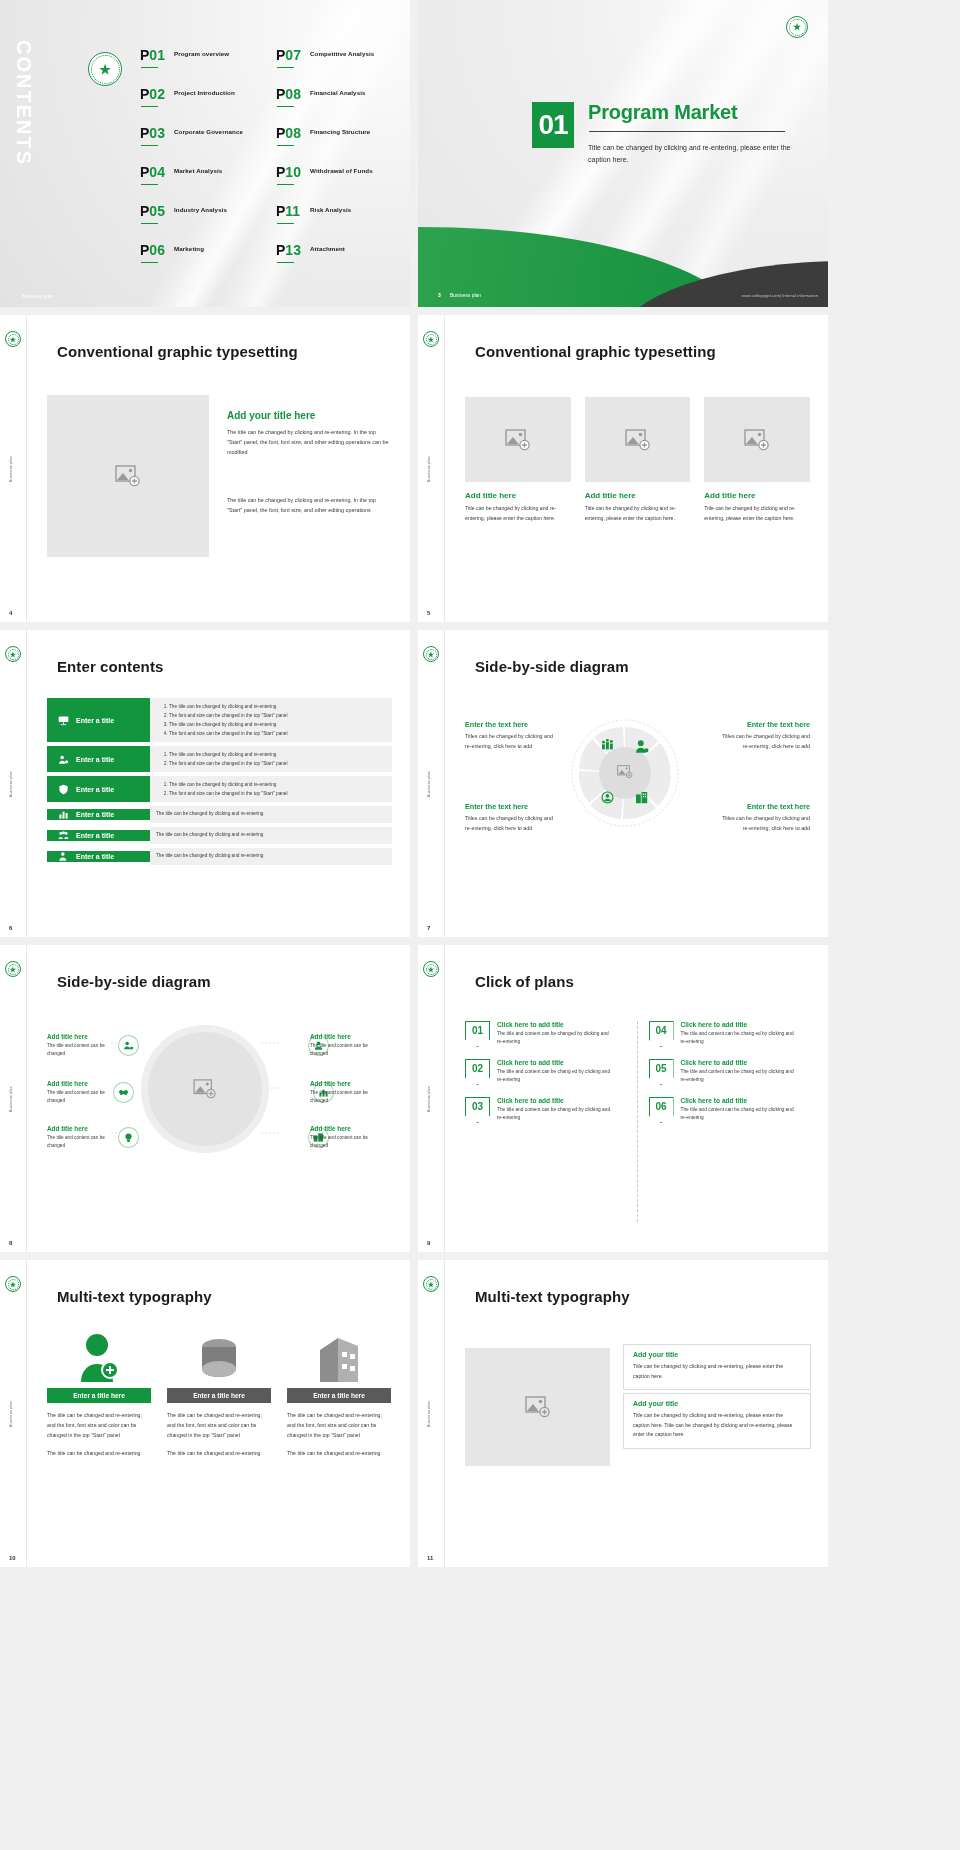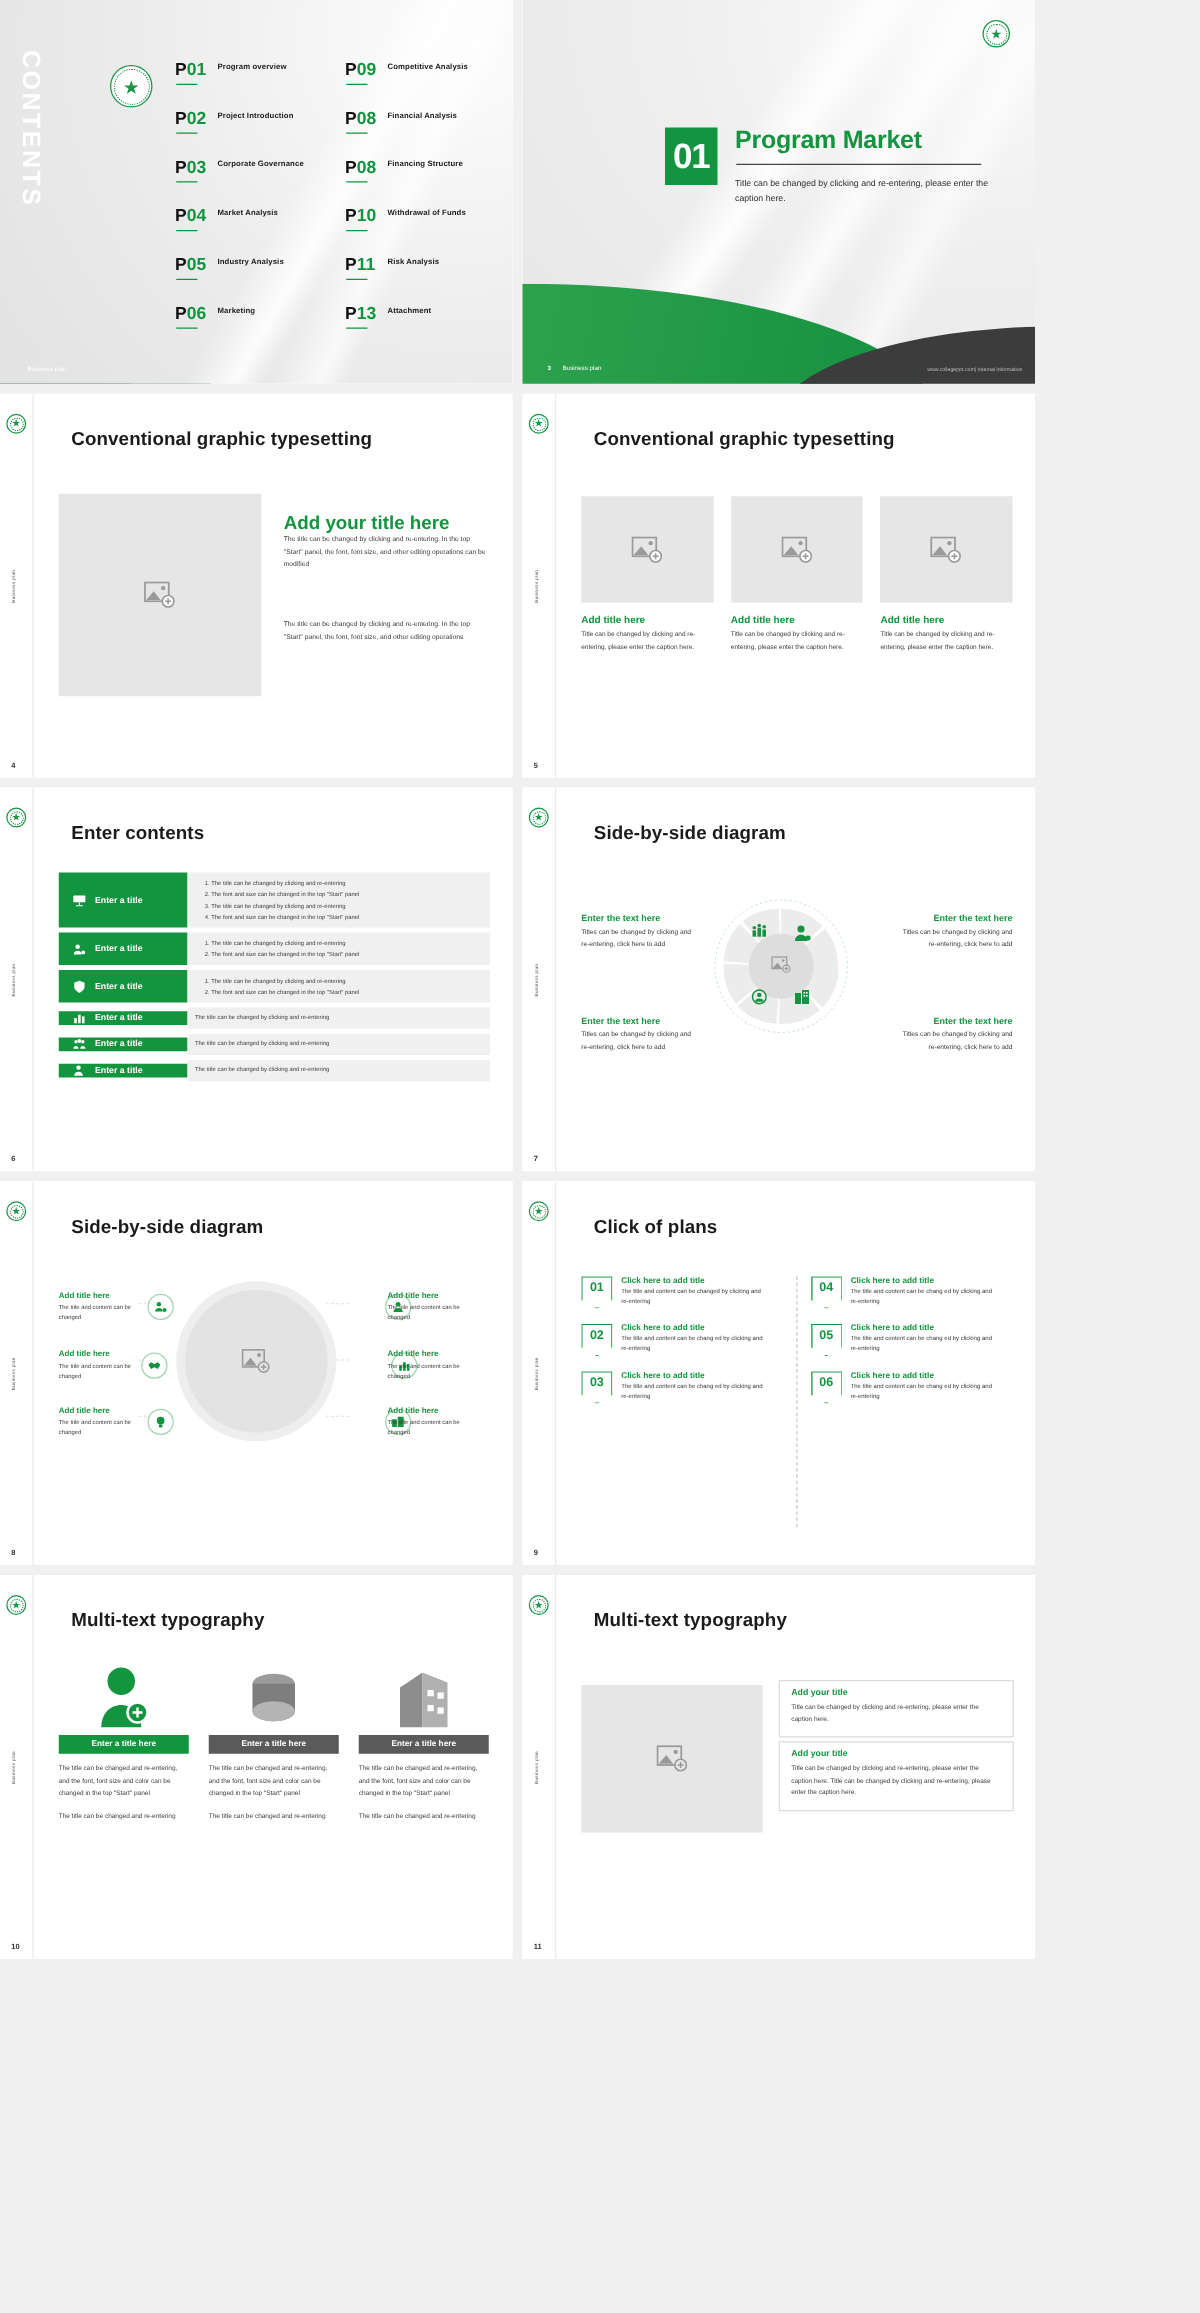--- a/index.html
+++ b/index.html
@@ -194,21 +194,21 @@
   }
 
   
   .imgph { background: #e6e6e6; display: flex; align-items: center; justify-content: center; }
   .imgicon { width: 26px; height: 22px; }
 
   
   .s4 .bigimg { position: absolute; left: 47px; top: 80px; width: 162px; height: 162px; }
   .s4 .r-title {
     position: absolute; left: 227px; top: 95px;
-    font-size: 15px; font-weight: bold; color: #13943f; text-align: center;
+    font-size: 10px; font-weight: bold; color: #13943f; text-align: center;
   }
   .s4 .r-p {
     position: absolute; left: 227px; width: 165px;
     font-size: 5.4px; color: #3a3a3a; line-height: 1.85;
   }
   .s4 .r-p1 { top: 112px; }
   .s4 .r-p2 { top: 180px; }
 
   
   .s5 .cols {
@@ -237,21 +237,21 @@
   .s6 .body p { font-size: 4.7px; color: #3a3a3a; line-height: 1.9; }
   .s6 .h4 { height: 44px; }
   .s6 .h2 { height: 26px; }
   .s6 .h1 { height: 17px; align-items: center; display: flex; }
 
   
   .s7 .wheel {
     position: absolute; left: 152px; top: 88px; width: 110px; height: 110px;
   }
   .s7 .txtblk { position: absolute; width: 92px; }
-  .s7 .txtblk .t { font-size: 7.2px; font-weight: bold; color: #13943f; margin-top: 10px; }
+  .s7 .txtblk .t { font-size: 7.2px; font-weight: bold; color: #13943f; }
   .s7 .txtblk .p { margin-top: 3px; font-size: 5.3px; color: #3a3a3a; line-height: 1.85; }
   .s7 .tl { left: 47px; top: 90px; }
   .s7 .bl { left: 47px; top: 172px; }
   .s7 .tr { right: 18px; top: 90px; text-align: right; }
   .s7 .br { right: 18px; top: 172px; text-align: right; }
 
   
   .s8 .circle {
     position: absolute; left: 141px; top: 80px;
     width: 128px; height: 128px; border-radius: 50%;
@@ -330,21 +330,21 @@
       <div class="s1logo seal">
         <div class="glyph" style="font-size:13px;">★</div>
       </div>
 
       <div class="toc">
         <div class="toc-item">
           <div class="toc-p"><span>P</span><em>01</em></div>
           <div class="toc-label">Program overview</div>
         </div>
         <div class="toc-item">
-          <div class="toc-p"><span>P</span><em>09</em></div>
+          <div class="toc-p"><span>P</span><em>07</em></div>
           <div class="toc-label">Competitive Analysis</div>
         </div>
         <div class="toc-item">
           <div class="toc-p"><span>P</span><em>02</em></div>
           <div class="toc-label">Project Introduction</div>
         </div>
         <div class="toc-item">
           <div class="toc-p"><span>P</span><em>08</em></div>
           <div class="toc-label">Financial Analysis</div>
         </div>

